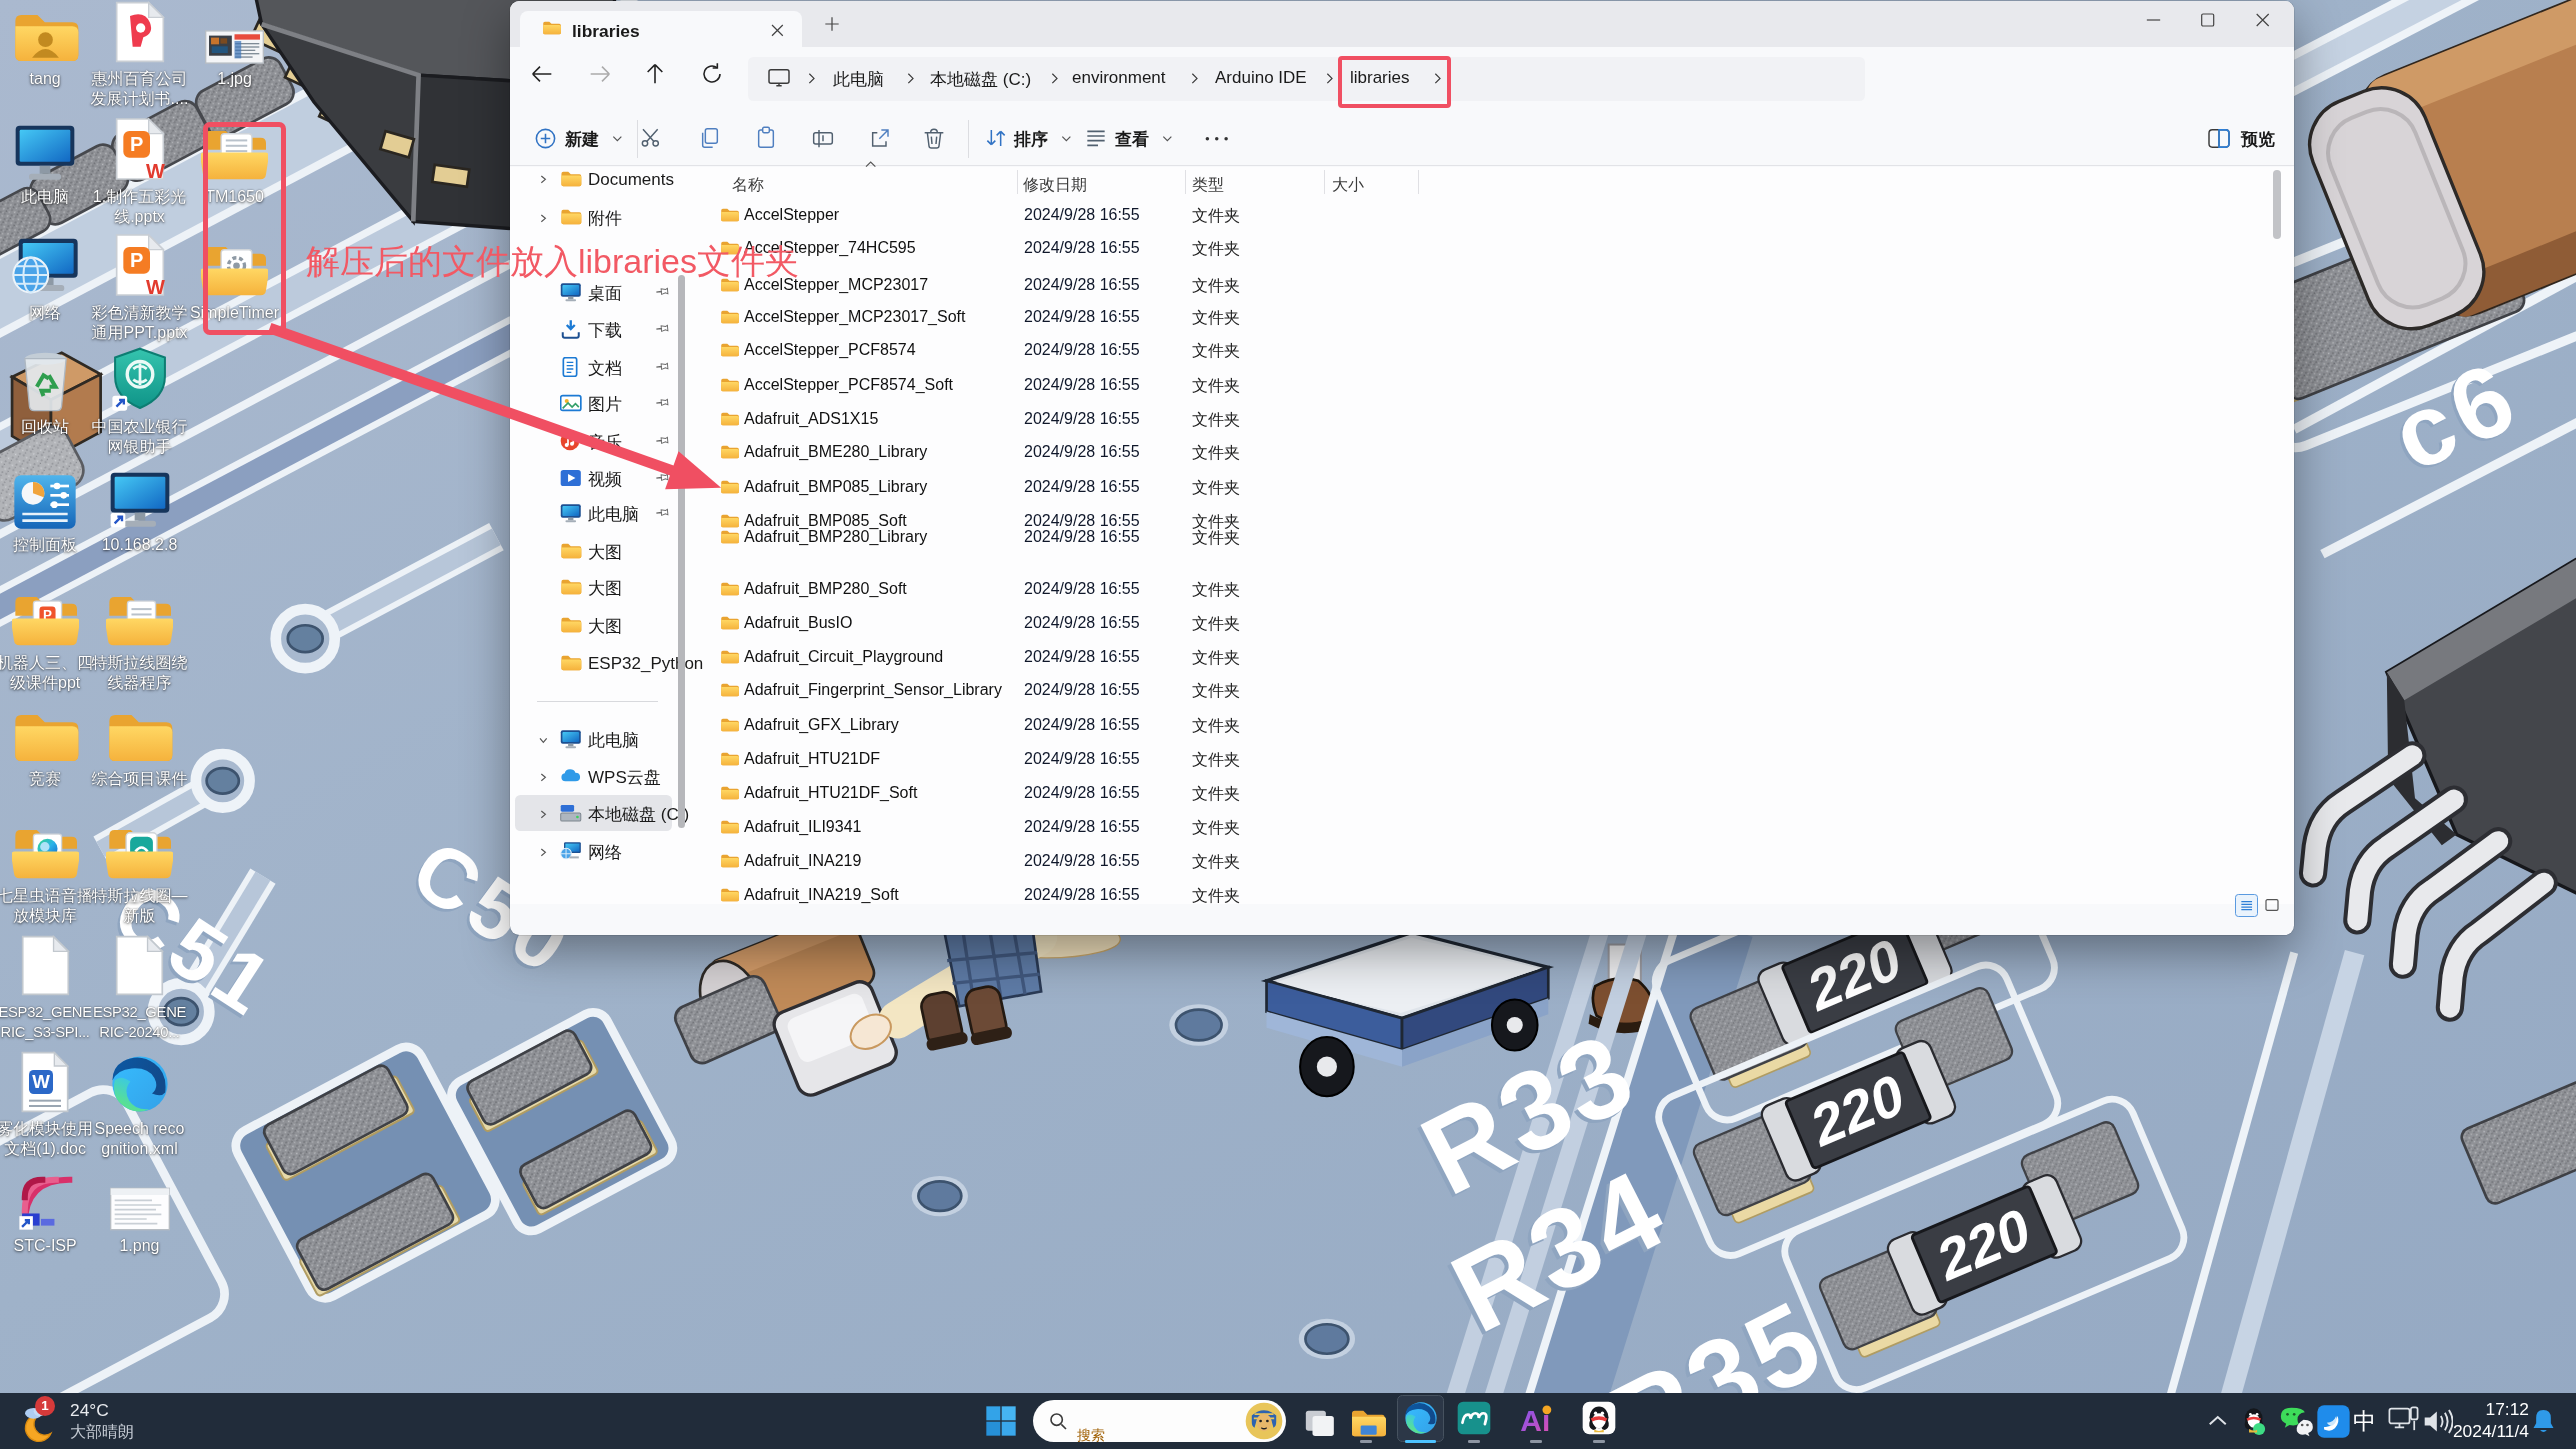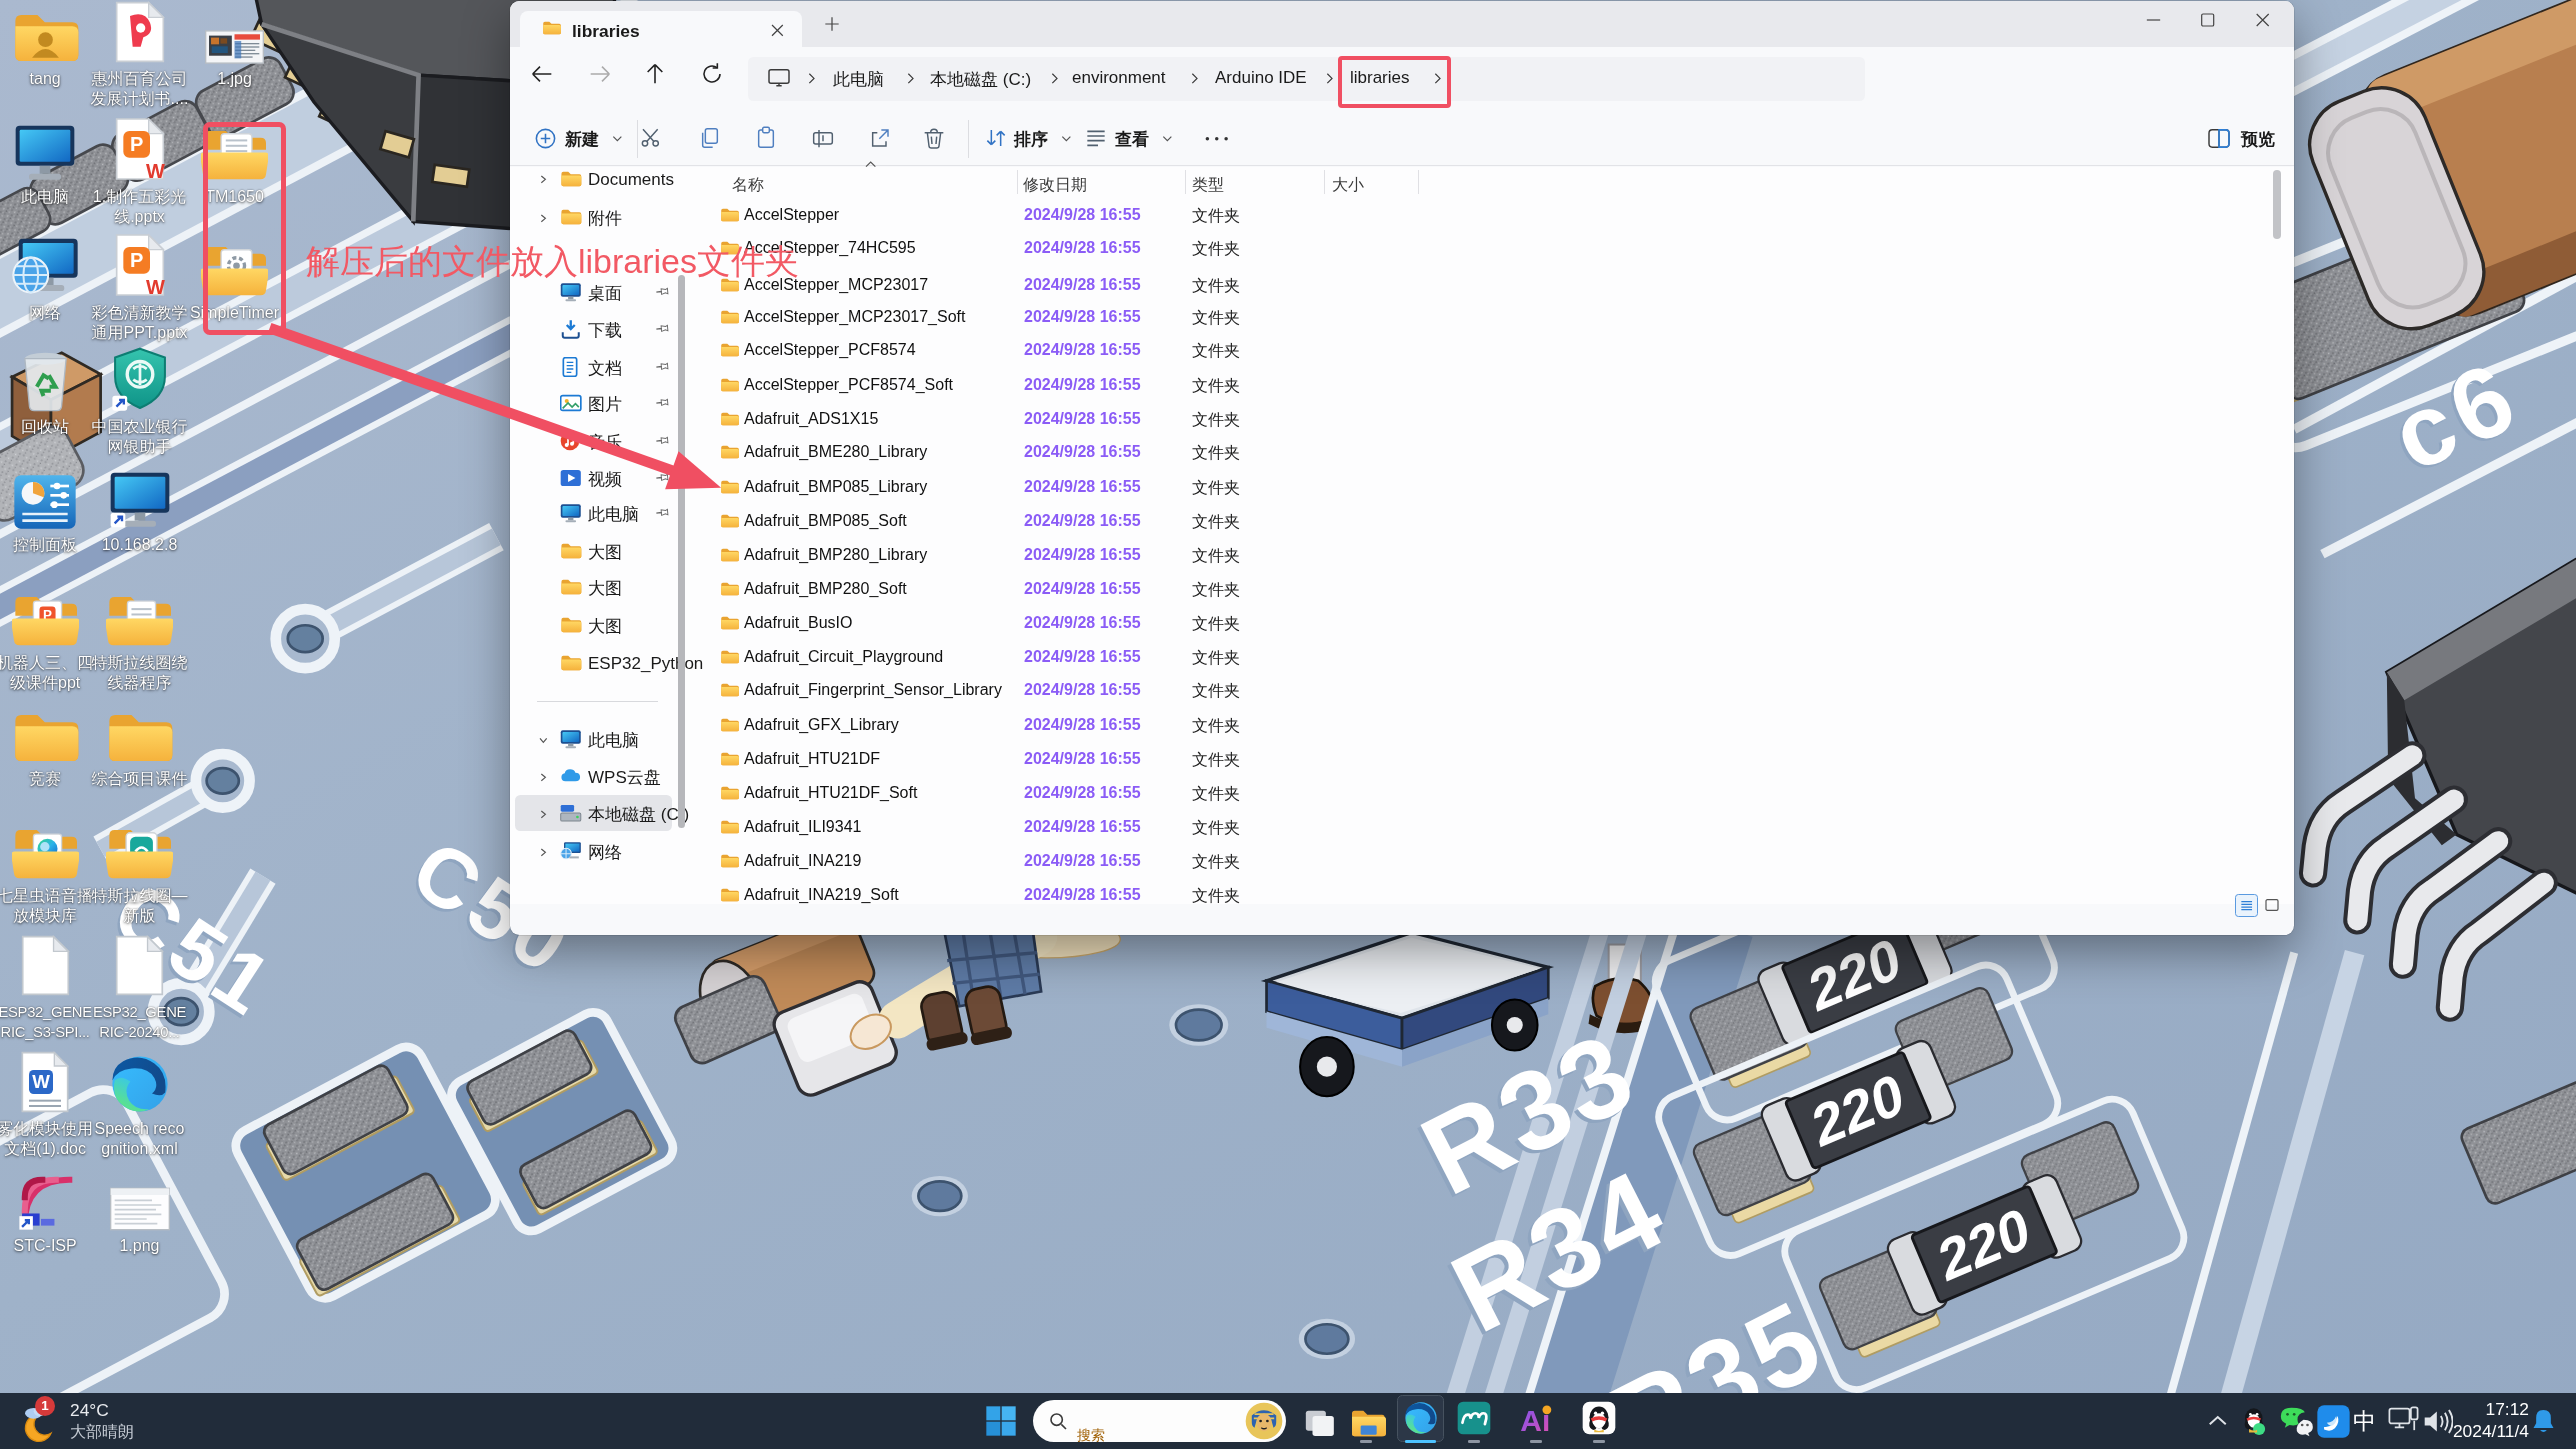--- a/index.html
+++ b/index.html
@@ -28,21 +28,21 @@
 #sidebar{position:absolute;left:0;top:165px;width:186px;height:737px;}
 .sit{position:absolute;left:79px;font-size:17px;color:#1a1a1a;white-space:nowrap;transform:translateY(-50%);}
 .schev{position:absolute;left:28px;font-size:14.8px;color:#555;transform:translateY(-50%);}
 #selrow{position:absolute;left:5.4px;top:629px;width:157px;height:36px;background:#e4e5e9;border-radius:5.4px;}
 
 #list{position:absolute;left:186px;top:165px;width:1428px;height:737px;}
 .hdr{position:absolute;top:8.7px;font-size:16px;color:#3a3a3a;}
 .hsep{position:absolute;top:4px;width:0.7px;height:24px;background:#e0e0e4;}
 .frow{position:absolute;left:0;width:100%;height:34px;}
 .frow .nm{position:absolute;left:48px;top:8.7px;font-size:16px;color:#111;white-space:nowrap;text-align:center;}
-.frow .dt{position:absolute;left:328px;top:8.7px;font-size:16px;color:#8b5cf6;white-space:nowrap;font-weight:bold;}
+.frow .dt{position:absolute;left:328px;top:8.7px;font-size:16px;color:#0f172a;white-space:nowrap;}
 .frow .tp{position:absolute;left:496px;top:8.7px;font-size:16px;color:#1c1c1c;}
 .fico{position:absolute;left:23.5px;top:9.4px;}
 
 #status{position:absolute;left:0;top:902px;width:100%;height:32px;background:#f8f9fb;border-radius:0 0 9.4px 9.4px;}
 #status .cnt{position:absolute;left:17px;top:6.7px;font-size:16px;color:#3c3c3c;}
 
 #vscroll{position:absolute;left:1763px;top:169px;width:8px;height:69px;background:#c2c3c7;border-radius:4.7px;}
 #sscroll{position:absolute;left:168px;top:274px;width:6.7px;height:553px;background:#b6b7bb;border-radius:4px;}
 
 #ann{position:absolute;left:0;top:0;width:2576px;height:1449px;pointer-events:none;}
@@ -1011,21 +1011,21 @@
         </div>
 <div class="frow" style="top:337px">
           <svg class="fico" width="19" height="16" viewBox="0 0 34 29">
             <path d="M2 6 q0-3 3-3 h8 l4 4 h14 q3 0 3 3 v13 q0 3-3 3 H5 q-3 0-3-3 z" fill="#e9a430"></path>
             <path d="M2 9 h29 q3 0 3 3 v11 q0 3-3 3 H5 q-3 0-3-3 z" fill="url(#fg)"></path>
           </svg>
           <div class="nm">Adafruit_BMP085_Soft</div>
           <div class="dt">2024/9/28 16:55</div>
           <div class="tp">文件夹</div>
         </div>
-<div class="frow" style="top:371px">
+<div class="frow" style="top:353px">
           <svg class="fico" width="19" height="16" viewBox="0 0 34 29">
             <path d="M2 6 q0-3 3-3 h8 l4 4 h14 q3 0 3 3 v13 q0 3-3 3 H5 q-3 0-3-3 z" fill="#e9a430"></path>
             <path d="M2 9 h29 q3 0 3 3 v11 q0 3-3 3 H5 q-3 0-3-3 z" fill="url(#fg)"></path>
           </svg>
           <div class="nm">Adafruit_BMP280_Library</div>
           <div class="dt">2024/9/28 16:55</div>
           <div class="tp">文件夹</div>
         </div>
 <div class="frow" style="top:405px">
           <svg class="fico" width="19" height="16" viewBox="0 0 34 29">

